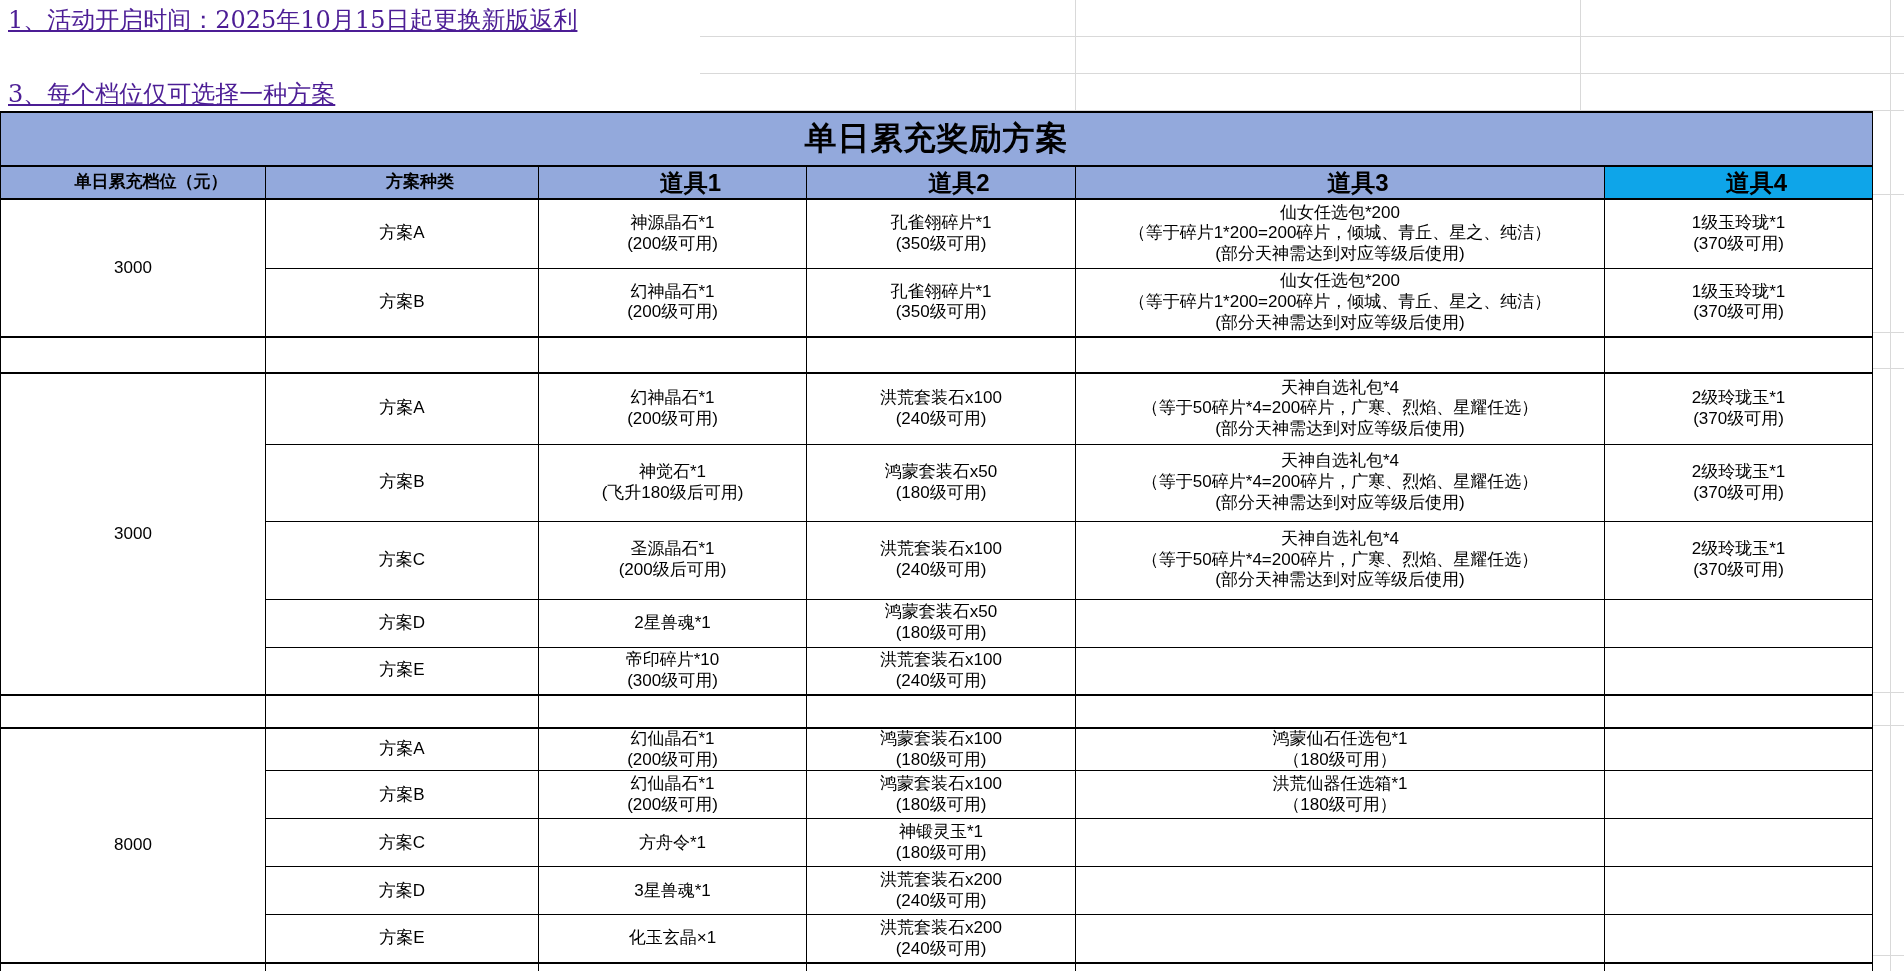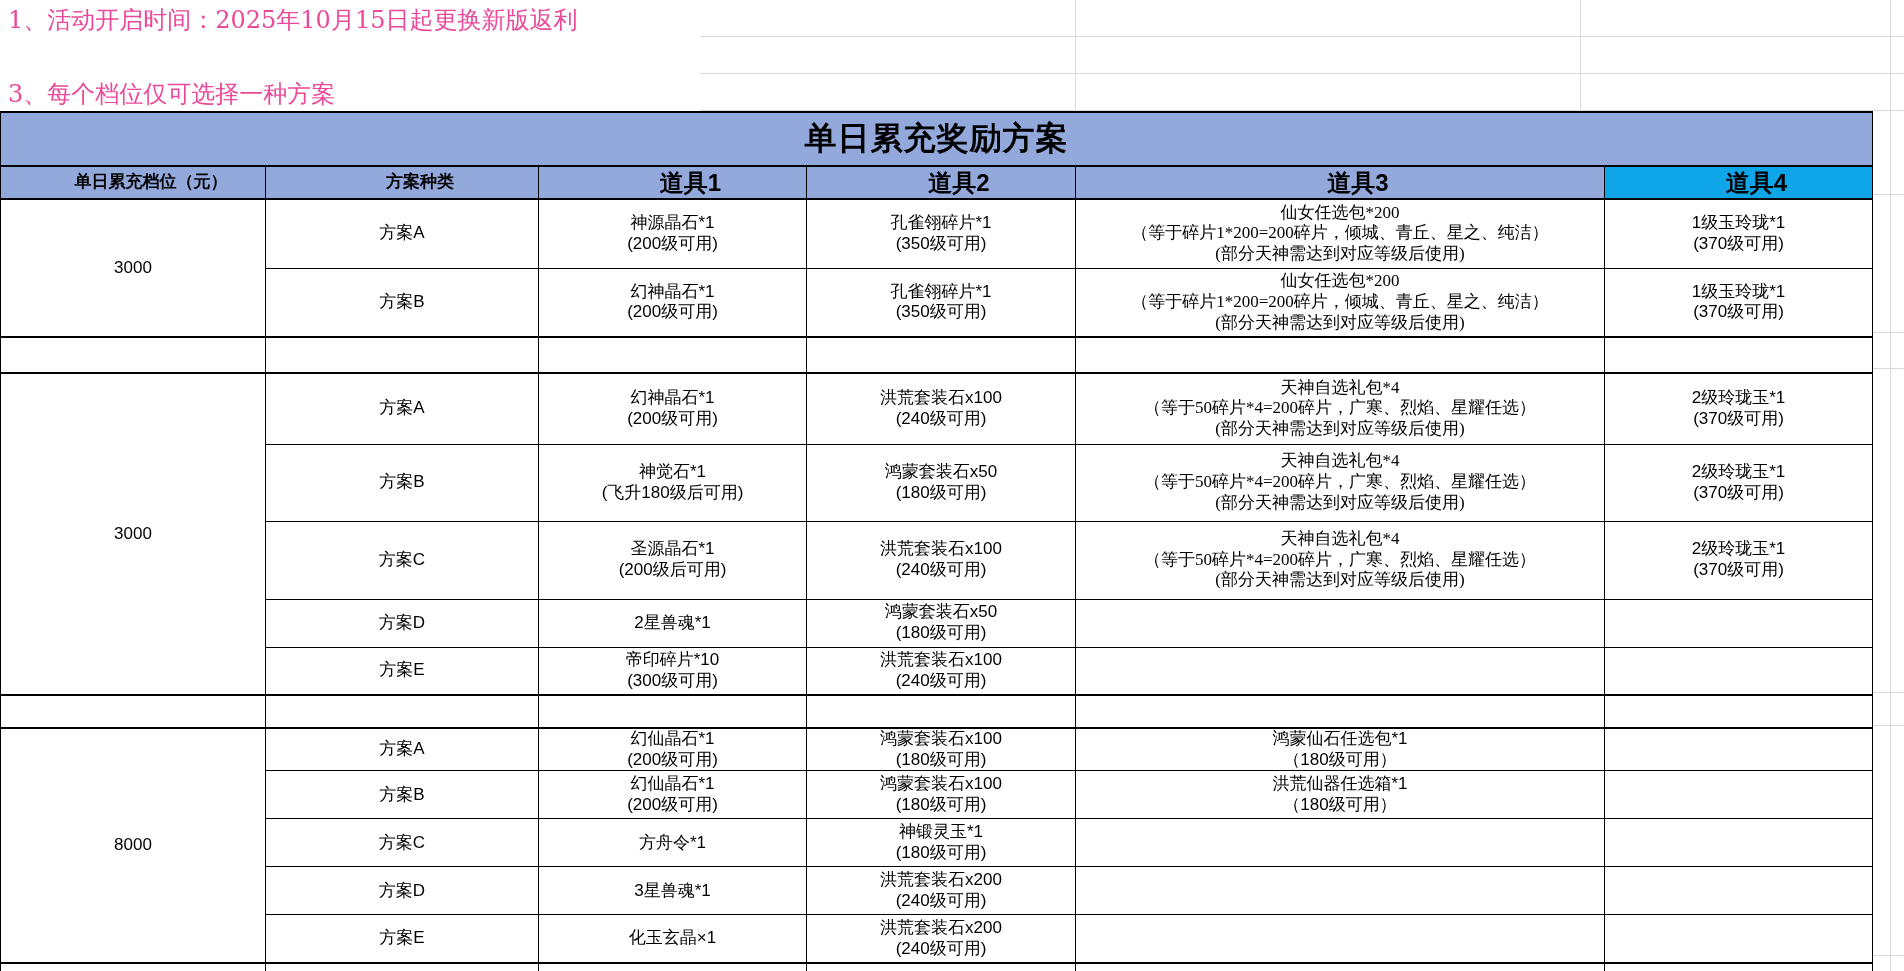--- a/index.html
+++ b/index.html
@@ -6,40 +6,40 @@
   .canvas {
     position:relative; width:1904px; height:971px;
     overflow:hidden; background:#ffffff;
     font-family:"Liberation Sans", sans-serif; color:#000;
   }
   
   .gline { position:absolute; background:#d9d9d9; }
   
   .note {
     position:absolute; left:8px; white-space:nowrap;
-    font-family:"DejaVu Serif", serif; font-size:24px; color:#ec4899;
+    font-family:"DejaVu Serif", serif; font-size:24px; color:#4c1d95;text-decoration:underline;
   }
   
   table.reward {
     position:absolute; top:111px; left:0; width:1872px;
     border-collapse:collapse; table-layout:fixed;
   }
   table.reward td {
     border:1px solid #000; padding:0; margin:0;
     text-align:center; vertical-align:middle;
     font-size:17px; line-height:1.22; overflow:hidden;
   }
   tr.title-row td {
     height:52px; font-size:32px; font-weight:bold; letter-spacing:1px;
     border-top:2px solid #000; border-bottom:2px solid #000;
   }
   tr.header-row td { height:31px; font-weight:bold; border-bottom:2px solid #000;padding-left:36px; }
   tr.header-row td.big { font-size:24px; }
   tr.header-row td.small { font-size:17px; }
-  td.left { text-align:left; padding-left:5px;font-family:Liberation Serif, serif; }
+  td.left { text-align:left; padding-left:5px; }
   tr.sep td { border-top:2px solid #000; border-bottom:2px solid #000; }
 </style>
 </head>
 <body>
 
 <div class="canvas">
 
   <div id="deco">
       <div class="gline" style="left: 700px; top: 36px; width: 1204px; height: 1px;"></div>
       <div class="gline" style="left: 700px; top: 73px; width: 1204px; height: 1px;"></div>

